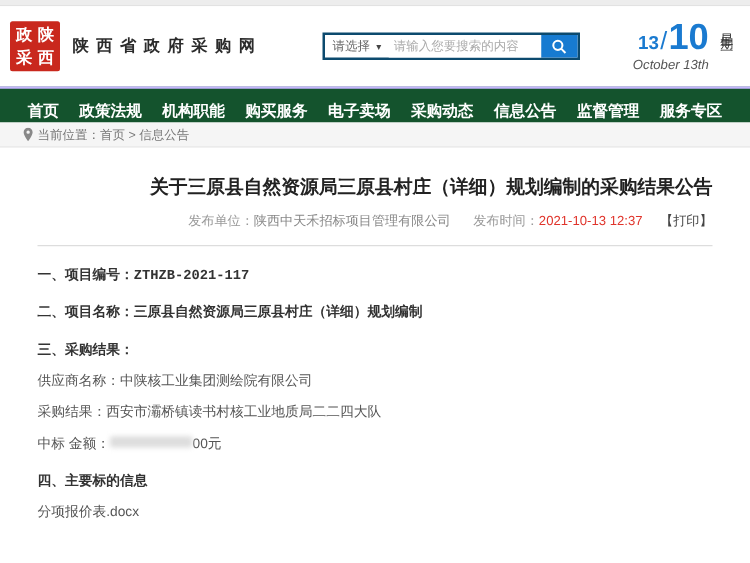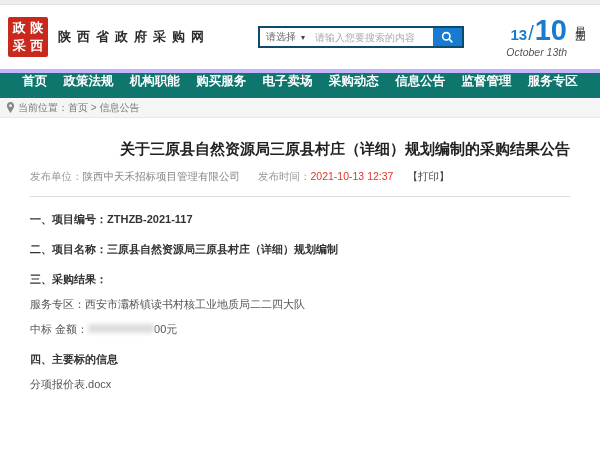--- a/index.html
+++ b/index.html
@@ -35,41 +35,41 @@
   .date-left { text-align:right; }
   .date-line { display:flex; align-items:baseline; justify-content:flex-end; color:#1a7ad0; }
   .d-small { font-size:15px; font-weight:bold; }
   .d-slash { font-size:20px; margin:0 1px; font-weight:normal; }
   .d-big   { font-size:29px; font-weight:bold; line-height:28px; }
   .date-en { font-size:10.5px; color:#555; margin-top:1px;font-style:italic; }
   .weekday { writing-mode:vertical-rl; font-size:10.5px; color:#333; margin-left:7px;
              letter-spacing:3px; padding-top:2px; }
 
   
-  .nav { height:29px; background:#0f766e; border-top:4px solid #c4b5fd;
-         display:flex; align-items:flex-start; justify-content:space-around; padding:0 14px; }
+  .nav { height:29px; background:#14532d; border-top:2px solid #c4b5fd;
+         display:flex; align-items:flex-end; justify-content:space-around; padding:0 14px; }
   .nav a { color:#fff; font-size:12.5px; font-weight:bold; text-decoration:none; cursor:pointer; white-space:nowrap; }
 
   
   .crumb { height:20px; background:#f5f5f5; border-bottom:1px solid #e7e7e7;
-           display:flex; align-items:center; padding:0 6px; font-size:10px; color:#777; }
+           display:flex; align-items:center; padding:0 18px; font-size:10px; color:#777; }
   .pin { margin-right:3px; display:inline-flex; }
 
   
   .content { padding:0 30px; }
   .art-title { text-align:right; font-size:15px; font-weight:bold; color:#222; margin-top:22px; }
-  .meta { text-align:left; font-size:10.5px; color:#999; margin-top:11px; }
+  .meta { text-align:right; font-size:10.5px; color:#999; margin-top:11px; }
   .meta .v { color:#888; }
   .meta .time { color:#e0342b; }
   .meta .print { color:#444; margin-left:14px; cursor:pointer; }
   .meta .gap { display:inline-block; width:18px; }
   .divider { border-bottom:1px solid #ddd; margin-top:12px; }
 
   .body-line { font-size:11px; }
-  .h-line { font-weight:bold; color:#333; margin-top:15px; }
+  .h-line { font-weight:bold; color:#333; margin-top:15px;font-family:Liberation Mono, monospace; }
   .d-line { color:#555; margin-top:10px; }
   .redact { display:inline-block; width:66px; height:9px; background:#ddd;
             border-radius:2px; filter:blur(2px); vertical-align:baseline; }
   .attach { color:#555; cursor:pointer; }
 </style>
 </head>
 <body>
 
 <div class="topstrip"></div>
 
@@ -146,23 +146,26 @@
     <span>一、项目编号：</span><span>ZTHZB-2021-117</span>
   </div>
 
   <div class="body-line h-line">
     <span>二、项目名称：</span><span>三原县自然资源局三原县村庄（详细）规划编制</span>
   </div>
 
   <div class="body-line h-line">三、采购结果：</div>
 
 
+  <div class="body-line d-line">
+    <span>供应商名称：</span><span>中陕核工业集团测绘院有限公司</span>
+  </div>
 
   <div class="body-line d-line">
-    <span>服务专区：</span><span>西安市灞桥镇读书村核工业地质局二二四大队</span>
+    <span>采购结果：</span><span>西安市灞桥镇读书村核工业地质局二二四大队</span>
   </div>
 
   <div class="body-line d-line">
     <span>中标 金额：</span><span class="redact"></span><span>00元</span>
   </div>
 
   <div class="body-line h-line">四、主要标的信息</div>
 
   <div class="body-line d-line attach">分项报价表.docx</div>
 

